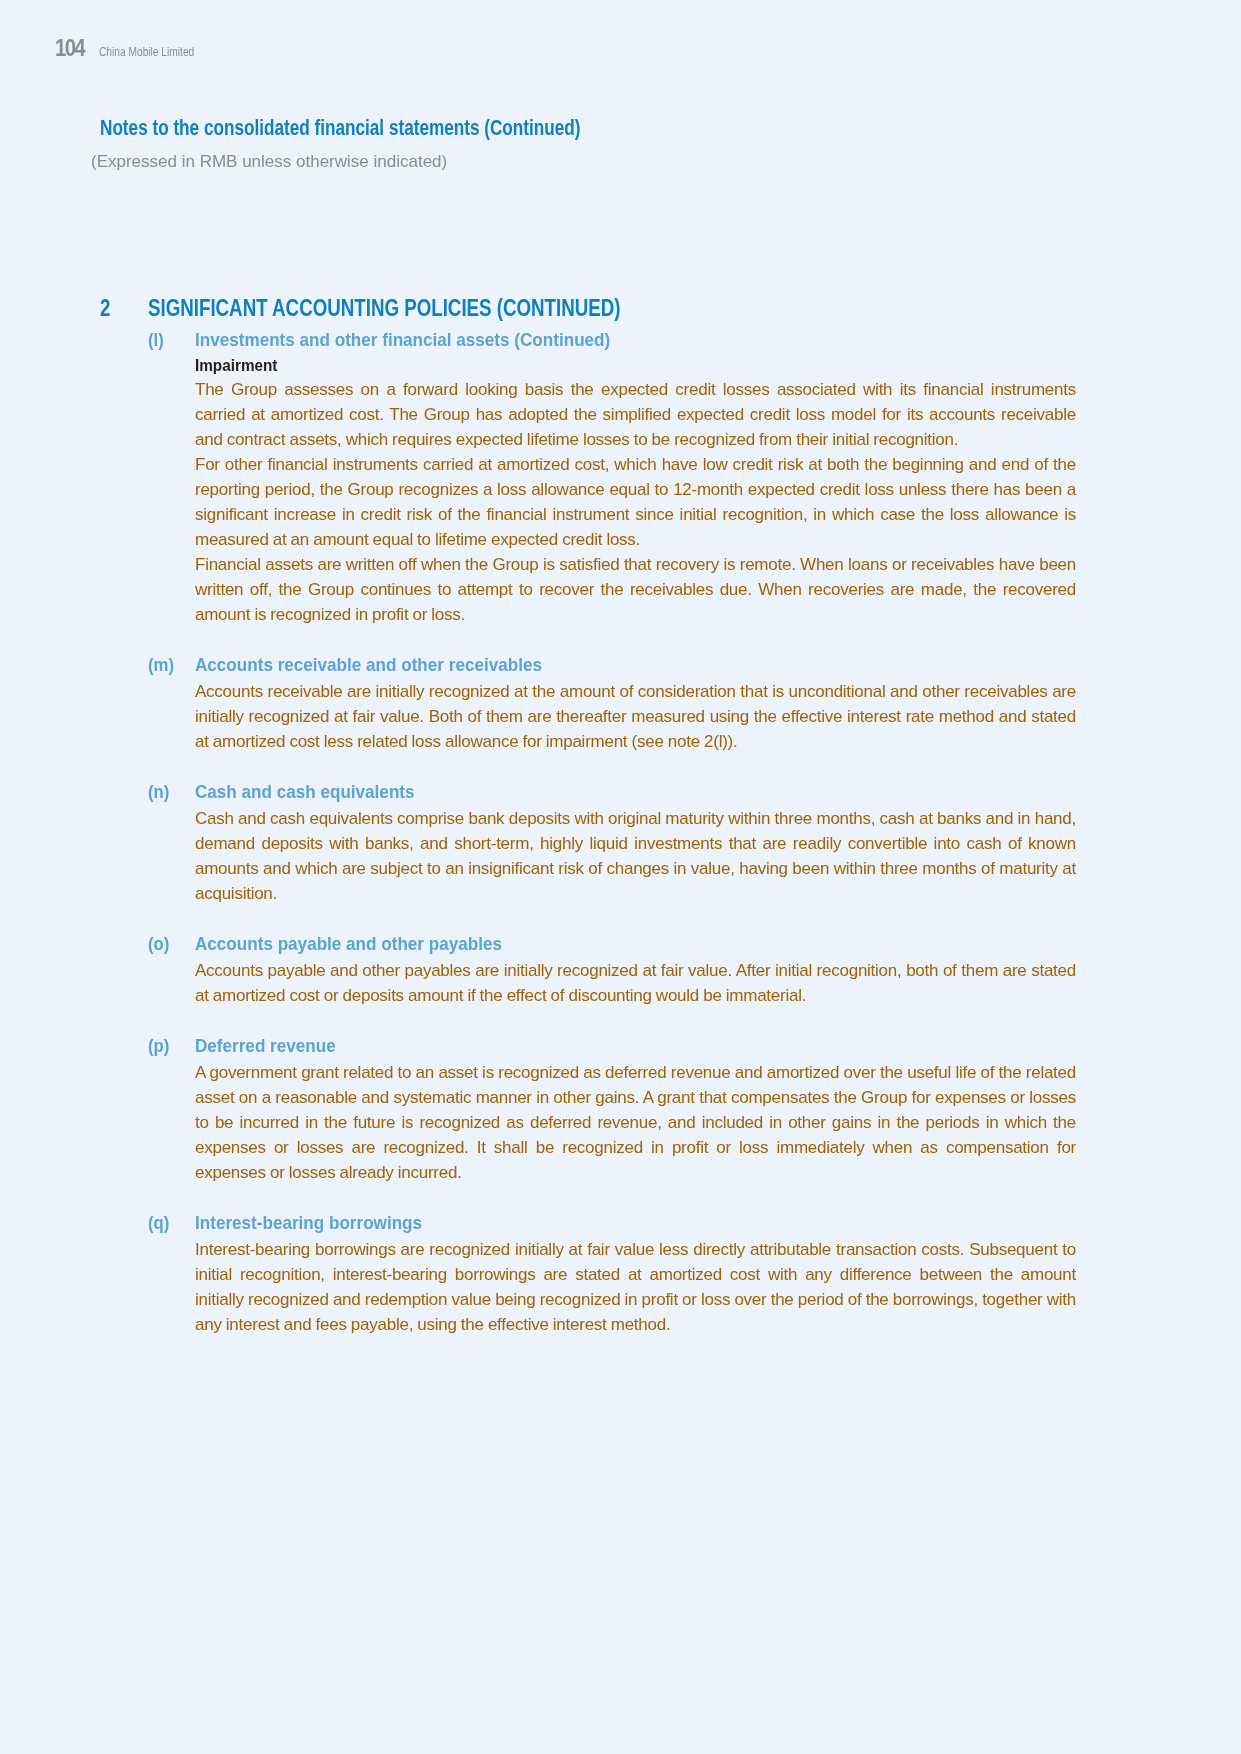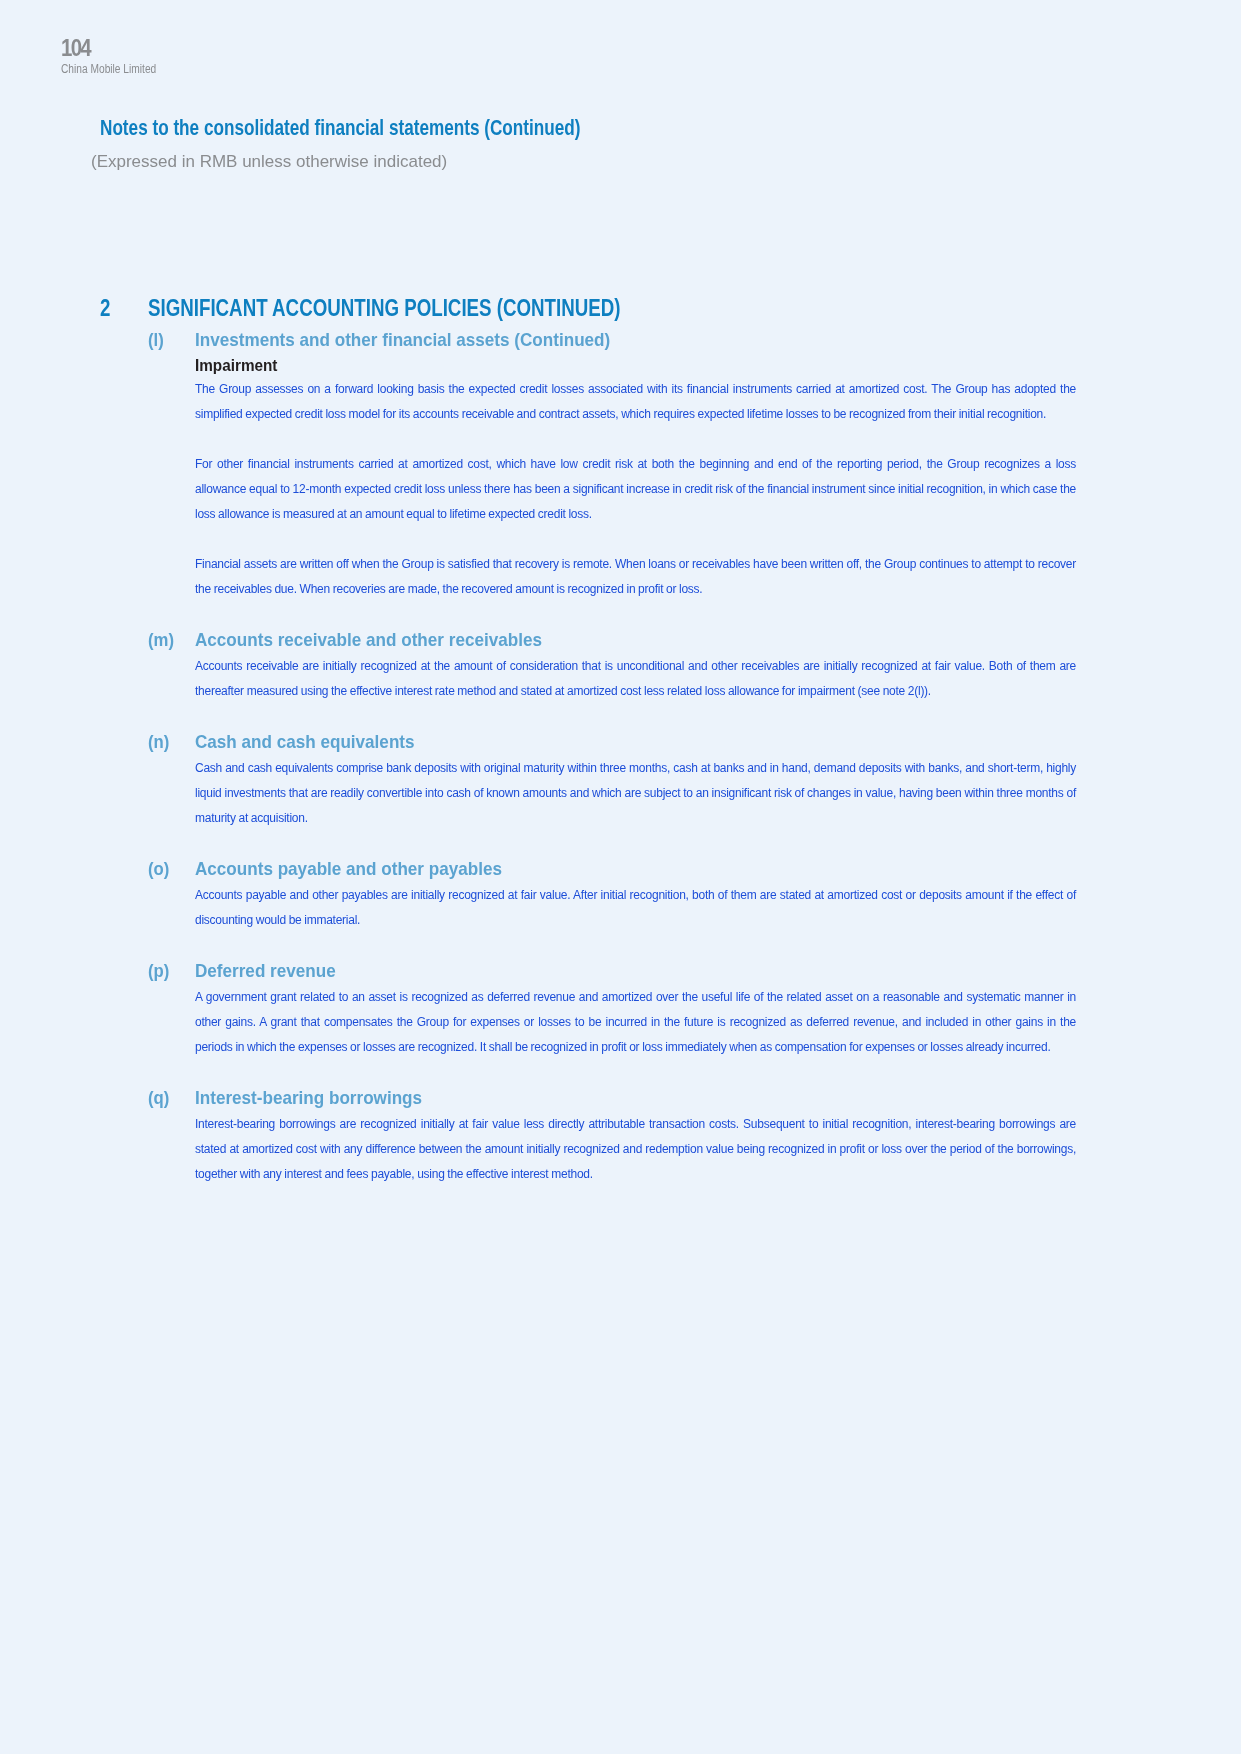--- a/index.html
+++ b/index.html
@@ -14,21 +14,20 @@
       overflow: hidden;
       font-family: "Liberation Sans", sans-serif;
       color: #231f20;
     }
     .header {
       position: absolute;
       left: 55px;
       top: 34px;
       display: flex;
       align-items: baseline;
-      flex-direction: column;
     }
     .page-number {
       font-family: "Liberation Sans", sans-serif;
       font-weight: bold;
       font-size: 24px;
       color: #8a8c8f;
       letter-spacing: -2px;
       transform: scaleX(0.85);
       transform-origin: left;
       display: inline-block;
@@ -119,30 +118,29 @@
     }
     .sub-heading {
       font-weight: bold;
       font-size: 17px;
       line-height: 23px;
       color: #231f20;
       transform: scaleX(0.9);
       transform-origin: left;
     }
     .para {
-      font-size: 12px;
+      font-size: 17px;
       line-height: 25px;
       text-align: justify;
-      color: #1d4ed8;
+      color: #a16207;
       margin: 0;
       letter-spacing: -0.25px;
       word-spacing: -0.3px;
     }
     .para + .para {
-      margin-top: 25px;
     }
     .item + .item {
       margin-top: 24px;
     }
   </style>
 </head>
 <body>
 
 <div class="header">
   <span class="page-number">104</span>

